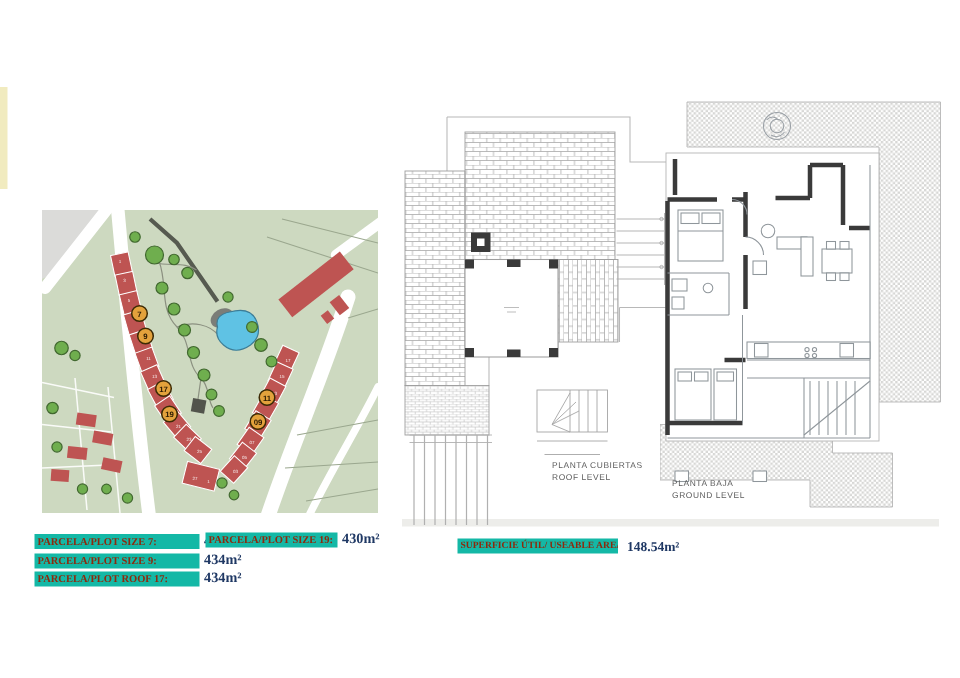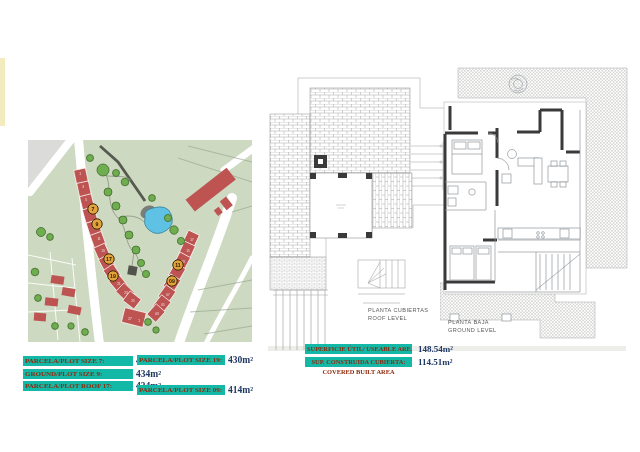--- a/index.html
+++ b/index.html
@@ -20,21 +20,21 @@
              padding:0 2px;white-space:nowrap;overflow:hidden;box-sizing:border-box;}
   .tbl-value{color:#1F3864;font-family:"Liberation Serif",serif;font-weight:bold;
              font-size:9.5px;line-height:10px;margin-left:3px;white-space:nowrap;}
   .plot-col{display:flex;flex-direction:column;}
   .plot-row{display:flex;align-items:flex-start;margin-bottom:2.5px;}
   .plot-col1{left:23px;top:356px;}
   .plot-col1 .tbl-label{width:110px;}
   .plot-col2{left:137px;top:355px;gap:17px;}
   .plot-col2 .tbl-label{width:88px;}
 
-  .area-tbl{left:305px;top:344px;display:flex;flex-direction:column;text-align:center;}
+  .area-tbl{left:305px;top:359px;display:flex;flex-direction:row;}
   .area-row{display:flex;align-items:flex-start;margin-bottom:3px;}
   .area-labelwrap{display:flex;flex-direction:column;width:107px;}
   .area-tbl .tbl-label{width:107px;font-size:6.4px;}
   .area-sub{color:#8C2A0D;font-family:"Liberation Serif",serif;font-weight:bold;
             font-size:6.4px;line-height:9px;white-space:nowrap;}
   .area-tbl .tbl-value{margin-left:6px;font-size:9px;}
 
   .plan-label{fill:#5c5c5c;font-size:5.6px;letter-spacing:.4px;}
 </style>
 </head>
@@ -367,49 +367,38 @@
       <text x="8" y="270" class="plan-label">GROUND LEVEL</text>
     </g>
   </svg>
 
   <div class="abs plot-col plot-col1">
     <div class="plot-row">
       <div class="tbl-label">PARCELA/PLOT SIZE 7:</div>
       <div class="tbl-value">434m²</div>
     </div>
     <div class="plot-row">
-      <div class="tbl-label">GROUND/PLOT SIZE 9:</div>
+      <div class="tbl-label">PARCELA/PLOT SIZE 9:</div>
       <div class="tbl-value">434m²</div>
     </div>
     <div class="plot-row">
       <div class="tbl-label">PARCELA/PLOT ROOF 17:</div>
       <div class="tbl-value">434m²</div>
     </div>
   </div>
 
   <div class="abs plot-col plot-col2">
     <div class="plot-row">
       <div class="tbl-label">PARCELA/PLOT SIZE 19:</div>
       <div class="tbl-value">430m²</div>
     </div>
-    <div class="plot-row">
-      <div class="tbl-label">PARCELA/PLOT SIZE 09:</div>
-      <div class="tbl-value">414m²</div>
-    </div>
   </div>
 
   <div class="abs area-tbl">
     <div class="area-row">
       <div class="area-labelwrap">
         <div class="tbl-label">SUPERFICIE ÚTIL/ USEABLE AREA:</div>
       </div>
       <div class="tbl-value">148.54m²</div>
     </div>
-    <div class="area-row">
-      <div class="area-labelwrap">
-        <div class="tbl-label">SUP. CONSTRUIDA CUBIERTA:</div>
-        <div class="area-sub">COVERED BUILT AREA</div>
-      </div>
-      <div class="tbl-value">114.51m²</div>
-    </div>
   </div>
 
 </div>
 
 </body></html>

